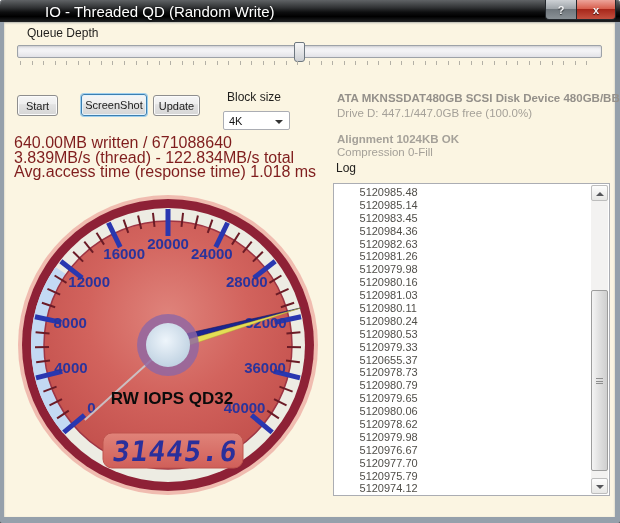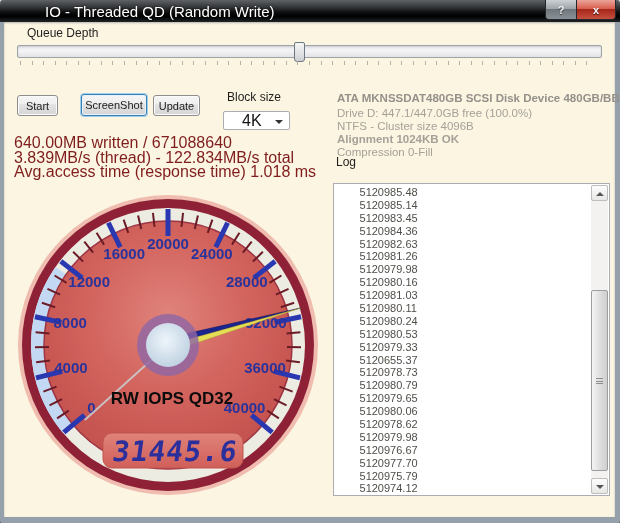--- a/index.html
+++ b/index.html
@@ -26,21 +26,21 @@
                 background:linear-gradient(#F7F7F7,#E4E5E7 50%,#CDD0D4);}
   .slider-ticks{left:16px;top:39px;width:578px;height:4px;
                 background:repeating-linear-gradient(90deg,#B3B0A6 0 1px,transparent 1px 11.56px);}
   
   .btn{position:absolute;height:19px;border:1px solid #8E8E8E;border-radius:3px;font-size:11px;color:#1c1c1c;
        background:linear-gradient(#F5F5F5,#EFEFEF 40%,#E2E2E2 46%,#D6D6D6);
        box-shadow:inset 0 0 0 1px #FBFBFB;display:flex;align-items:center;justify-content:center;}
   .btn-focus{border:1px solid #3C7FB1;box-shadow:0 0 0 1px #9ECFEE, inset 0 0 0 1px #E4F3FC;}
   
   .combo{left:219px;top:89px;width:67px;height:19px;background:#fff;border:1px solid #ABADB3;border-radius:2px;
-         font-size:16px;color:#111;display:flex;align-items:center;padding-left:18px;box-sizing:border-box;}
+         font-size:11px;color:#111;display:flex;align-items:center;padding-left:5px;box-sizing:border-box;}
   .combo-arrow{position:absolute;right:6px;top:8px;width:0;height:0;border-left:4px solid transparent;
                border-right:4px solid transparent;border-top:4px solid #333;}
   
   .status-line{left:10px;font-size:16px;color:#7f1d1d;white-space:nowrap;}
   .dev-title{left:333px;top:70px;font-size:11.5px;font-weight:bold;color:#94908A;white-space:nowrap;}
   .dev-line{left:333px;font-size:11.5px;color:#A5A199;white-space:nowrap;}
   
   .log-box{left:329px;top:161px;width:275px;height:311px;background:#fff;border:1px solid #ABADB3;}
   .log-rows{position:absolute;left:1px;top:2px;right:18px;bottom:1px;overflow:hidden;}
   .log-row{height:12.9px;font-size:11px;color:#504E49;display:flex;line-height:12.9px;}
@@ -99,25 +99,24 @@
       <span>4K</span>
       <span class="combo-arrow"></span>
     </div>
 
     <div class="abs status-line" style="top:112px;">640.00MB written / 671088640</div>
     <div class="abs status-line" style="top:127px;">3.839MB/s (thread) - 122.834MB/s total</div>
     <div class="abs status-line" style="top:141px;">Avg.access time (response time) 1.018 ms</div>
 
     <div class="abs dev-title">ATA MKNSSDAT480GB SCSI Disk Device 480GB/BBF0</div>
     <div class="abs dev-line" style="top:85px;">Drive D: 447.1/447.0GB free (100.0%)</div>
-    <div class="abs dev-line" style="top:98px;">NTFS - Cluster size 4096B</div>
     <div class="abs dev-line" style="top:111px;font-weight:bold;">Alignment 1024KB OK</div>
     <div class="abs dev-line" style="top:124px;">Compression 0-Fill</div>
 
-    <div class="abs label" style="left:332px;top:133px;">Log</div>
+    <div class="abs label" style="left:332px;top:139px;">Log</div>
     <div class="abs log-box">
       <div class="log-rows" id="log-rows">
           <div class="log-row">
             <span class="c1">5120</span>
             <span class="c2">985.48</span>
           </div>
           <div class="log-row">
             <span class="c1">5120</span>
             <span class="c2">985.14</span>
           </div>

